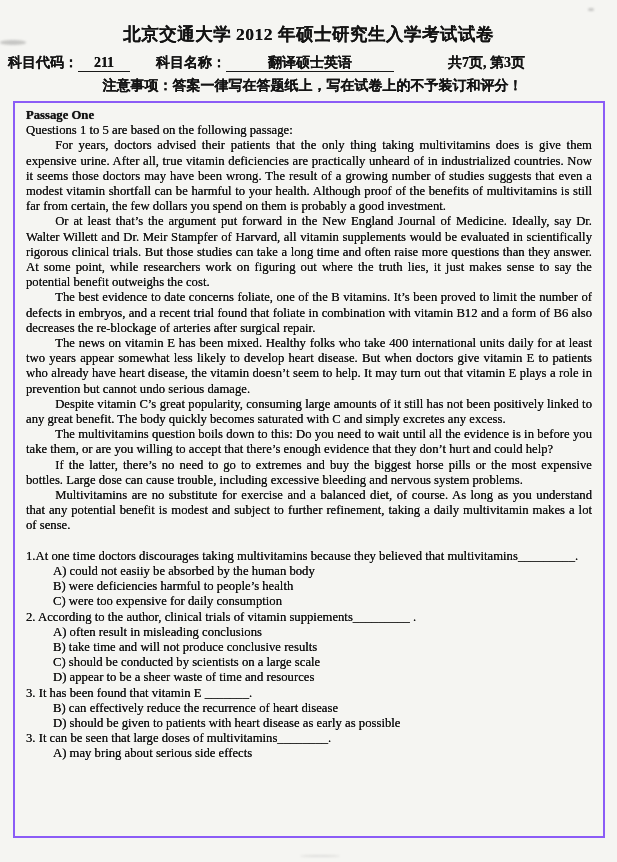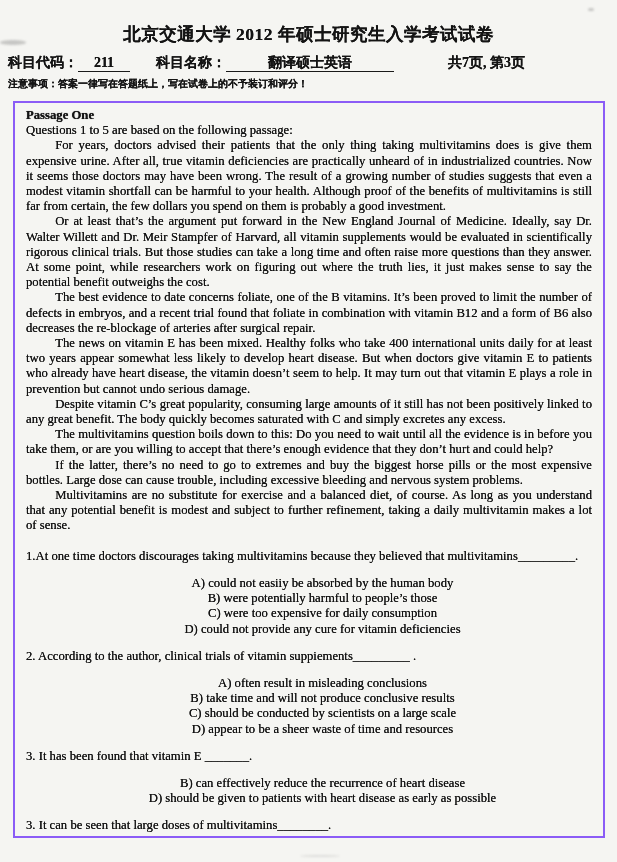--- a/index.html
+++ b/index.html
@@ -39,24 +39,25 @@
     border-bottom: 1.5px solid #1a1a1a;
     text-align: center;
     line-height: 1.05;
   }
   .u-code { min-width: 52px; margin-right: 26px; }
   .u-name { min-width: 168px; margin-right: 40px; }
   .pageinfo { margin-left: 14px; }
   .notice-line {
     margin-top: 5px;
     padding-left: 8px;
-    font-size: 10px;
+    font-size: 14px;
     font-weight: bold;
     text-shadow: 0 0 0.5px currentColor;
     white-space: nowrap;
+    text-align: center;
   }
   
   .paper-box {
     position: absolute;
     left: 13px;
     top: 101px;
     width: 592px;
     height: 737px;
     border: 2px solid #8b5cf6;
     box-sizing: border-box;
@@ -77,21 +78,21 @@
   .para {
     margin: 0;
     text-indent: 2.3em;
     text-align: justify;
   }
   .questions { margin-top: 15px; }
   .q-stem {
     margin: 0;
     text-align: justify;
   }
-  .q-options { margin: 12px; padding-left: 27px; list-style: none; text-align: center; }
+  .q-options { margin: 0; padding-left: 27px; list-style: none; }
   .q-options li { margin: 0; }
   
   .smudge {
     position: absolute;
     background: rgba(60,60,60,0.25);
     border-radius: 50%;
     filter: blur(1px);
   }
   .smudge-1 { left: 0px; top: 40px; width: 26px; height: 5px; }
   .smudge-2 { left: 588px; top: 8px; width: 6px; height: 3px; }
@@ -118,23 +119,22 @@
   <p class="para">The multivitamins question boils down to this: Do you need to wait until all the evidence is in before you take them, or are you willing to accept that there’s enough evidence that they don’t hurt and could help?</p>
   <p class="para">If the latter, there’s no need to go to extremes and buy the biggest horse pills or the most expensive bottles. Large dose can cause trouble, including excessive bleeding and nervous system problems.</p>
   <p class="para">Multivitamins are no substitute for exercise and a balanced diet, of course. As long as you understand that any potential benefit is modest and subject to further refinement, taking a daily multivitamin makes a lot of sense.</p>
 
   <div class="questions">
 
     <div class="question">
       <p class="q-stem">1.At one time doctors discourages taking multivitamins because they believed that multivitamins_________.</p>
       <ul class="q-options">
         <li>A) could not easiiy be absorbed by the human body</li>
-        <li>B) were potentially harmful to people’s those</li>
+        <li>B) were deficiencies harmful to people’s health</li>
         <li>C) were too expensive for daily consumption</li>
-        <li>D) could not provide any cure for vitamin deficiencies</li>
       </ul>
     </div>
 
     <div class="question">
       <p class="q-stem">2. According to the author, clinical trials of vitamin suppiements_________ .</p>
       <ul class="q-options">
         <li>A) often result in misleading conclusions</li>
         <li>B) take time and will not produce conclusive results</li>
         <li>C) should be conducted by scientists on a large scale</li>
         <li>D) appear to be a sheer waste of time and resources</li>

